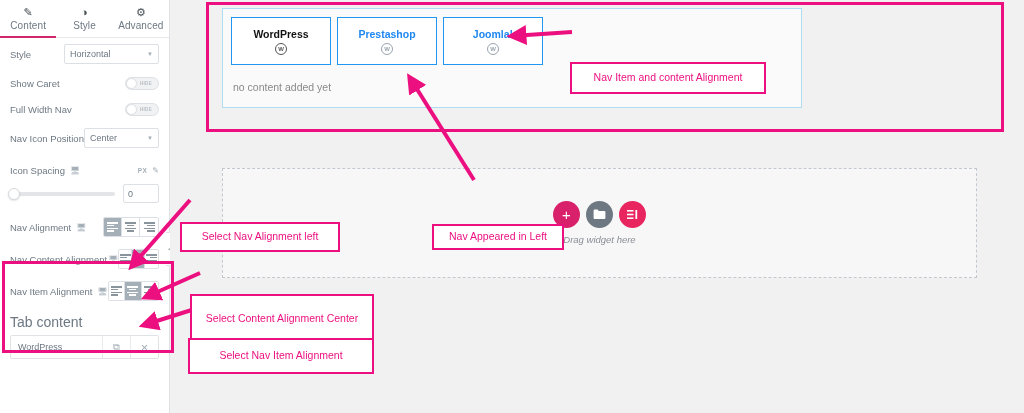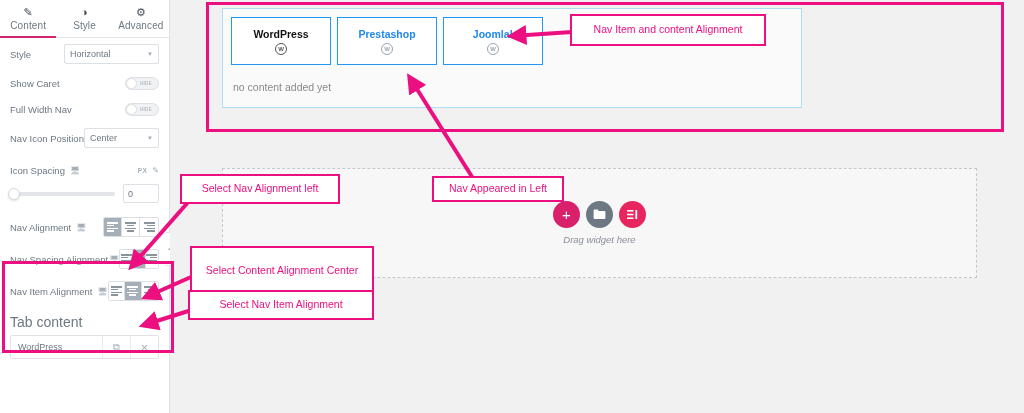--- a/index.html
+++ b/index.html
@@ -106,21 +106,21 @@
   .circ { width:27px; height:27px; border-radius:50%; display:flex; align-items:center;
           justify-content:center; color:#fff; }
   .c-add { background:#d9206a; font-size:15px; line-height:1; }
   .c-fold { background:#6d7882; }
   .c-elem { background:#e8255f; font-size:11px; font-weight:700; letter-spacing:-1px; }
   .dz-txt { font-size:9.5px; color:#8a8f96; font-style:italic; }
 
   
   .ann { position:absolute; background:#fff; border:2.5px solid #ec0f7f; color:#ec0f7f;
          font-size:10.5px; display:flex; align-items:center; justify-content:center;
-         text-align:center; line-height:1.25; padding:2px 6px; z-index:20; }
+         text-align:center; line-height:1.25; padding:2px 6px; z-index:20;margin-top:48px; }
   .hl-box { position:absolute; border:3px solid #ec0f7f; z-index:15; pointer-events:none; }
   svg.arrows { position:absolute; left:0; top:0; width:1024px; height:413px;
                z-index:18; pointer-events:none; }
 </style>
 </head>
 <body>
 
 <div id="root">
 
   <div class="panel">
@@ -214,21 +214,21 @@
               <i style="width:100%"></i>
               <i style="width:65%;margin-left:auto"></i>
               <i style="width:100%"></i>
               <i style="width:65%;margin-left:auto"></i>
             </span>
           </span>
       </span>
     </div>
 
     <div class="ctrl">
-      <span class="lab" style="flex:none">Nav Spacing Alignment</span>
+      <span class="lab" style="flex:none">Nav Content Alignment</span>
       <span class="mon" style="margin-left:1px">🖥</span>
       <span style="flex:1"></span>
       <span class="align-group">
         <span class="abtn">
             <span class="abar">
               <i style="width:100%"></i>
               <i style="width:65%"></i>
               <i style="width:100%"></i>
               <i style="width:65%"></i>
             </span>
@@ -354,15 +354,15 @@
 
     <line x1="200" y1="273" x2="146" y2="297" stroke="#ec0f7f" stroke-width="4" marker-end="url(#ah)"></line>
 
     <line x1="198" y1="308" x2="144" y2="325" stroke="#ec0f7f" stroke-width="4" marker-end="url(#ah)"></line>
   </svg>
 
   <div class="ann" style="left:570px; top:14px; width:196px; height:32px;">Nav Item and content Alignment</div>
   <div class="ann" style="left:432px; top:176px; width:132px; height:26px;">Nav Appeared in Left</div>
   <div class="ann" style="left:180px; top:174px; width:160px; height:30px;">Select Nav Alignment left</div>
   <div class="ann" style="left:190px; top:246px; width:184px; height:50px;">Select Content Alignment Center</div>
-  <div class="ann" style="left:188px; top:290px; width:186px; height:30px;">Select Nav Item Alignment</div>
+  <div class="ann" style="left:188px; top:290px; width:186px; height:36px;">Select Nav Item Alignment</div>
 
 </div>
 
 </body></html>

